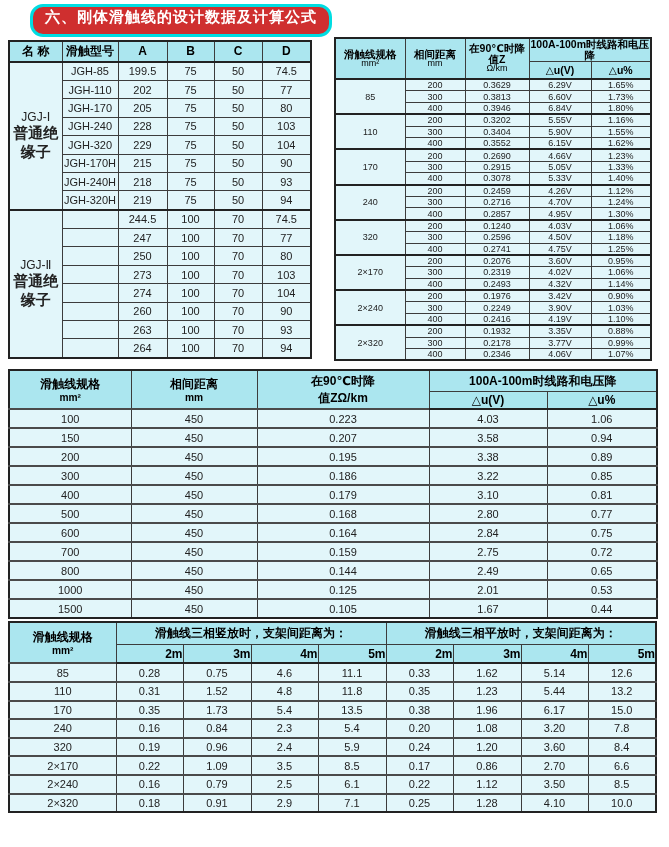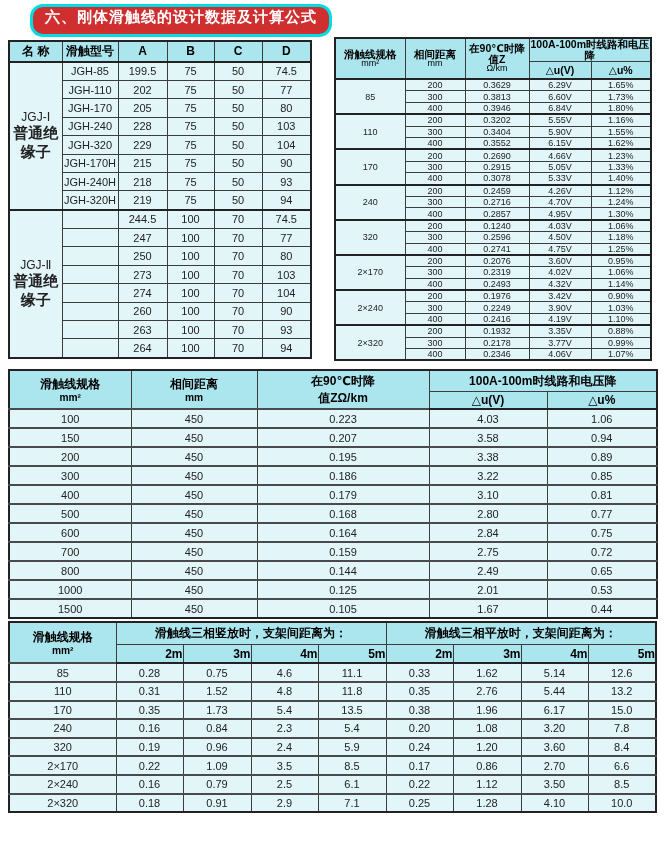--- a/index.html
+++ b/index.html
@@ -554,21 +554,21 @@
           <td>5.14</td>
           <td>12.6</td>
         </tr>
         <tr>
           <td>110</td>
           <td>0.31</td>
           <td>1.52</td>
           <td>4.8</td>
           <td>11.8</td>
           <td>0.35</td>
-          <td>2.76</td>
+          <td>1.23</td>
           <td>5.44</td>
           <td>13.2</td>
         </tr>
         <tr>
           <td>170</td>
           <td>0.35</td>
           <td>1.73</td>
           <td>5.4</td>
           <td>13.5</td>
           <td>0.38</td>

